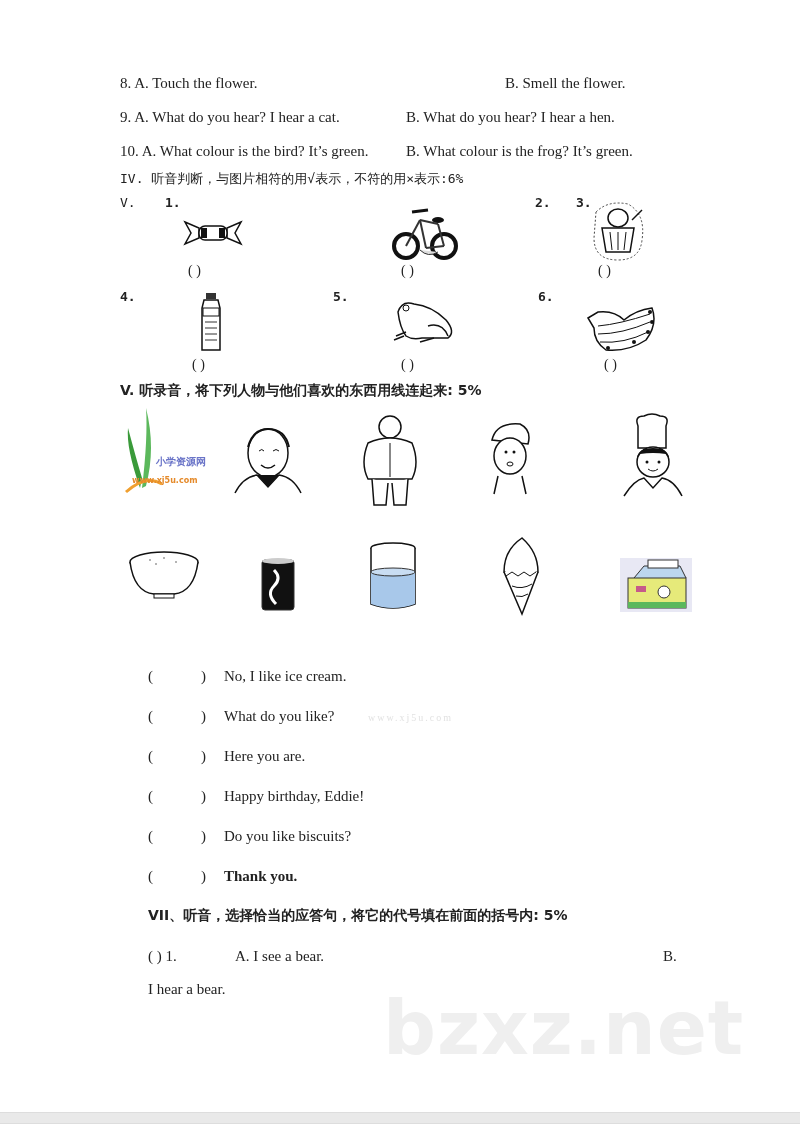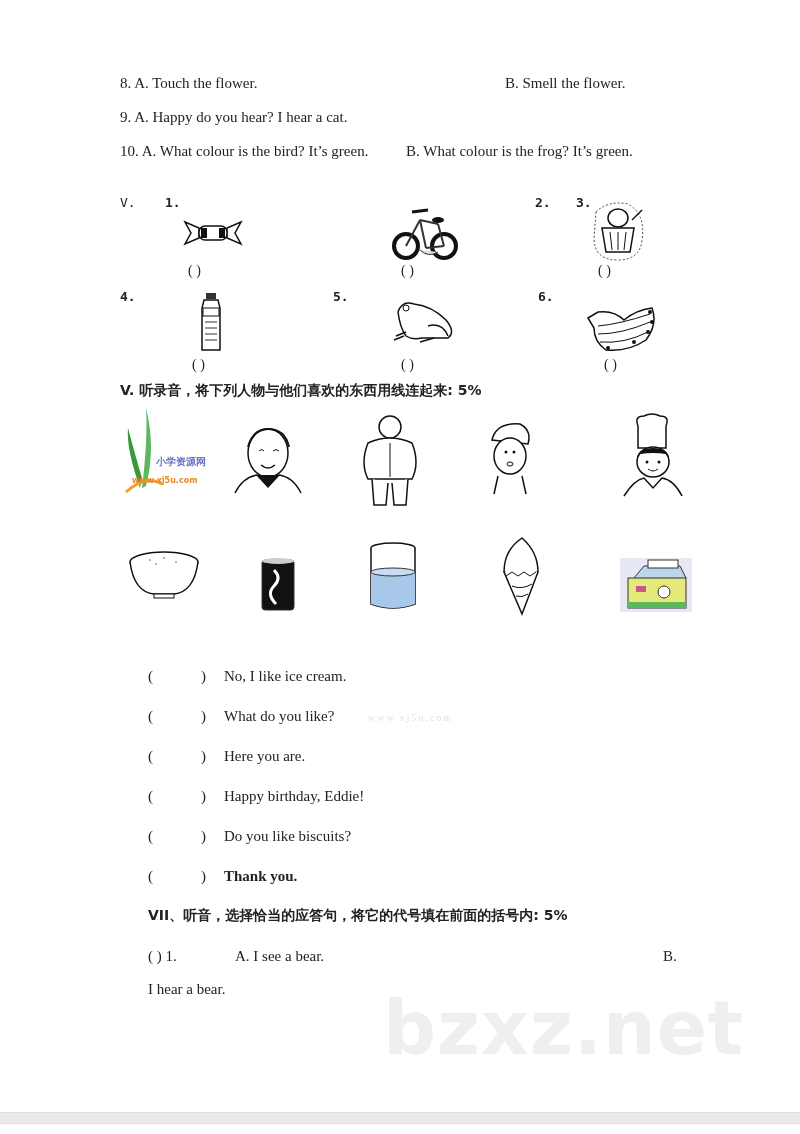--- a/index.html
+++ b/index.html
@@ -21,28 +21,30 @@
 <body>
 
 <div class="page">
 
   <div class="t" style="left:112px;top:74px;">
     <span>8.</span> <span>A. Touch the flower.</span>
   </div>
   <div class="t" style="left:497px;top:74px;">B. Smell the flower.</div>
 
   <div class="t" style="left:112px;top:108px;">
-    <span>9.</span> <span>A. Happy do you hear? I hear a cat.</span>
-  </div>
+    <span>9.</span> <span>A. What do you hear? I hear a cat.</span>
+  </div>
+  <div class="t" style="left:398px;top:108px;">B. What do you hear? I hear a hen.</div>
 
   <div class="t" style="left:112px;top:142px;font-family:Liberation Serif, serif;">
     <span>10.</span> <span>A. What colour is the bird? It’s green.</span>
   </div>
   <div class="t" style="left:398px;top:142px;">B. What colour is the frog? It’s green.</div>
 
+  <div class="t mono" style="left:112px;top:170px;">IV.  听音判断，与图片相符的用√表示，不符的用×表示:6%</div>
 
   <div class="t mono" style="left:112px;top:194px;">V.</div>
   <div class="t mono bold" style="left:157px;top:194px;">1.</div>
   <div class="t mono bold" style="left:527px;top:194px;">2.</div>
   <div class="t mono bold" style="left:568px;top:194px;">3.</div>
 
   <svg class="pic" style="left:175px;top:218px;" width="60" height="30">
     <polygon points="2,4 16,10 16,20 2,26 8,15" fill="#fff" stroke="#111" stroke-width="1.5"></polygon>
     <polygon points="58,4 44,10 44,20 58,26 52,15" fill="#fff" stroke="#111" stroke-width="1.5"></polygon>
     <rect x="16" y="8" width="28" height="14" rx="6" fill="#fff" stroke="#111" stroke-width="1.5"></rect>

